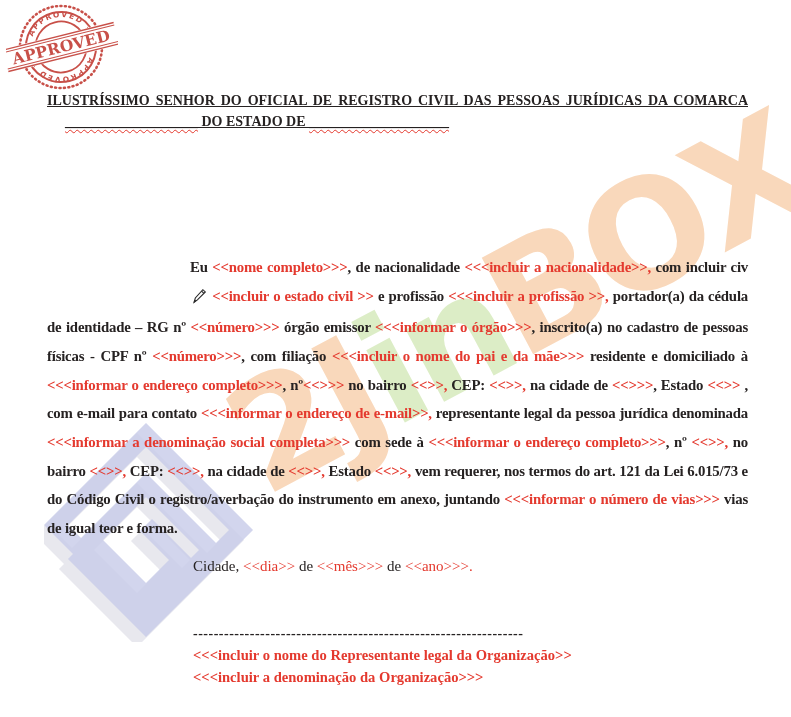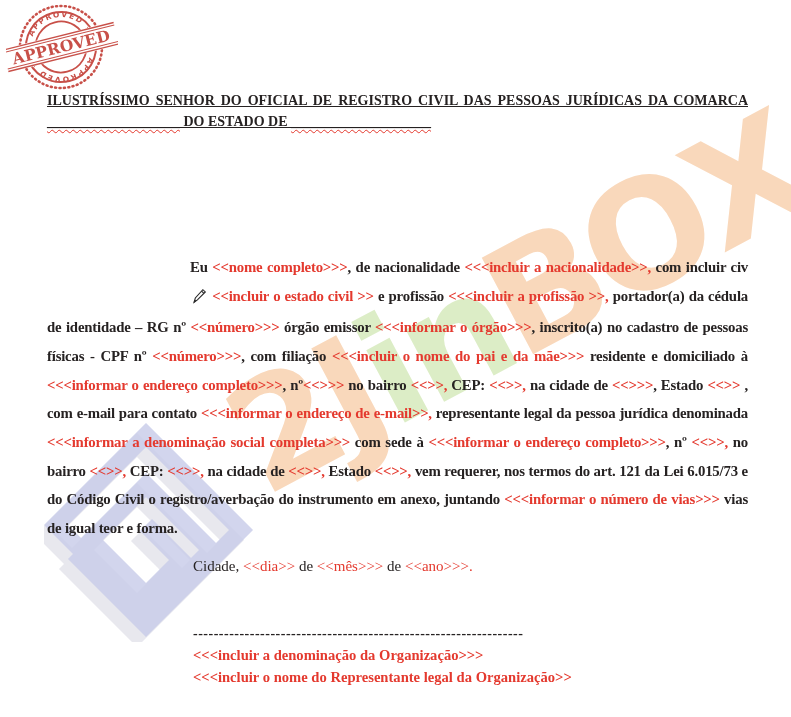--- a/index.html
+++ b/index.html
@@ -13,21 +13,21 @@
            font-family:"DejaVu Sans",sans-serif;font-weight:bold;font-size:150px;
            letter-spacing:-7px;line-height:1;transform:rotate(-28deg);transform-origin:0 0;
            white-space:nowrap;}
   .wm-logo{position:absolute;left:44px;top:398px;}
 
   
   .txt{position:relative;z-index:1;}
   .hdr{position:absolute;left:47px;top:90px;width:701px;font-weight:bold;font-size:14px;
        line-height:21px;text-decoration:underline;}
   .hdr .l1{text-align:justify;text-align-last:justify;}
-  .hdr .l2{text-align:left;}
+  .hdr .l2{text-align:left;margin-left:18px;}
   .blank{text-decoration:underline wavy var(--red) 1px;text-underline-offset:3px;}
   .bodyp{position:absolute;left:47px;top:238px;width:701px;font-size:14.8px;
          line-height:28.7px;font-weight:bold;text-align:justify;text-indent:143px;
          letter-spacing:-0.2px;}
   .red{color:var(--red);}
   .datep{position:absolute;left:193px;top:543px;font-size:15px;font-weight:normal;}
   .sig{position:absolute;left:193px;top:624px;font-weight:bold;}
   .sig .dash{font-size:14px;letter-spacing:.5px;line-height:20px;}
   .sig .rline{font-size:14.6px;line-height:22px;color:var(--red);}
   .pen{display:inline-block;vertical-align:-3px;margin:0 1px;}
@@ -92,18 +92,18 @@
               <path d="M3.2 15.2 L4.6 10.6 L12.6 1.8 L15.2 4.2 L6.8 12.6 Z"></path>
               <path d="M3.2 15.2 L5.6 12.8"></path>
               <path d="M11.2 3.4 L13.8 5.8"></path>
             </g>
           </svg></span><span class="red"> &lt;&lt;incluir o estado civil &gt;&gt;</span><span class=""> e profissão </span><span class="red">&lt;&lt;&lt;incluir a profissão &gt;&gt;,</span><span class=""> portador(a) da cédula de identidade – RG nº </span><span class="red">&lt;&lt;número&gt;&gt;&gt;</span><span class=""> órgão emissor </span><span class="red">&lt;&lt;&lt;informar o órgão&gt;&gt;&gt;</span><span class="">, inscrito(a) no cadastro de pessoas físicas - CPF nº </span><span class="red">&lt;&lt;número&gt;&gt;&gt;</span><span class="">, com filiação </span><span class="red">&lt;&lt;&lt;incluir o nome do pai e da mãe&gt;&gt;&gt;</span><span class=""> residente e domiciliado à </span><span class="red">&lt;&lt;&lt;informar o endereço completo&gt;&gt;&gt;</span><span class="">, nº</span><span class="red">&lt;&lt;&gt;&gt;&gt;</span><span class=""> no bairro </span><span class="red">&lt;&lt;&gt;&gt;,</span><span class=""> CEP: </span><span class="red">&lt;&lt;&gt;&gt;,</span><span class=""> na cidade de </span><span class="red">&lt;&lt;&gt;&gt;&gt;</span><span class="">, Estado </span><span class="red">&lt;&lt;&gt;&gt;</span><span class=""> , com e-mail para contato </span><span class="red">&lt;&lt;&lt;informar o endereço de e-mail&gt;&gt;,</span><span class=""> representante legal da pessoa jurídica denominada </span><span class="red">&lt;&lt;&lt;informar a denominação social completa&gt;&gt;&gt;</span><span class=""> com sede à </span><span class="red">&lt;&lt;&lt;informar o endereço completo&gt;&gt;&gt;</span><span class="">, nº </span><span class="red">&lt;&lt;&gt;&gt;,</span><span class=""> no bairro </span><span class="red">&lt;&lt;&gt;&gt;,</span><span class=""> CEP: </span><span class="red">&lt;&lt;&gt;&gt;,</span><span class=""> na cidade de </span><span class="red">&lt;&lt;&gt;&gt;,</span><span class=""> Estado </span><span class="red">&lt;&lt;&gt;&gt;,</span><span class=""> vem requerer, nos termos do art. 121 da Lei 6.015/73 e do Código Civil o registro/averbação do instrumento em anexo, juntando </span><span class="red">&lt;&lt;&lt;informar o número de vias&gt;&gt;&gt;</span><span class=""> vias de igual teor e forma.</span></p>
 
     <p class="datep"><span class="">Cidade, </span><span class="red">&lt;&lt;dia&gt;&gt;</span><span class=""> de </span><span class="red">&lt;&lt;mês&gt;&gt;&gt;</span><span class=""> de </span><span class="red">&lt;&lt;ano&gt;&gt;&gt;.</span></p>
 
     <div class="sig">
       <div class="dash">----------------------------------------------------------------</div>
+      <div class="rline">&lt;&lt;&lt;incluir o nome do Representante legal da Organização&gt;&gt;</div>
       <div class="rline">&lt;&lt;&lt;incluir a denominação da Organização&gt;&gt;&gt;</div>
-      <div class="rline">&lt;&lt;&lt;incluir o nome do Representante legal da Organização&gt;&gt;</div>
     </div>
 
   </div>
 </div>
 
 </body></html>

